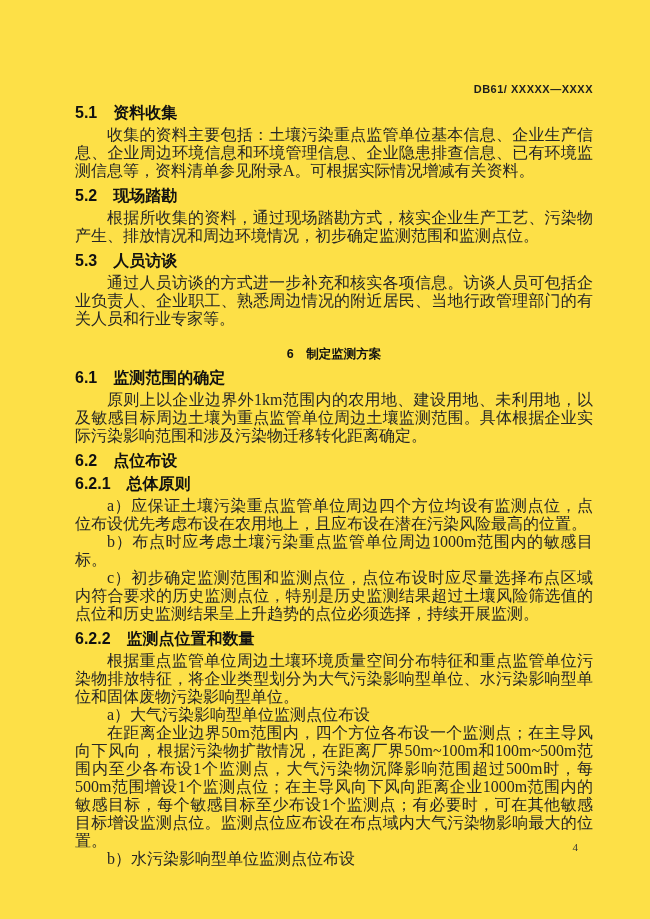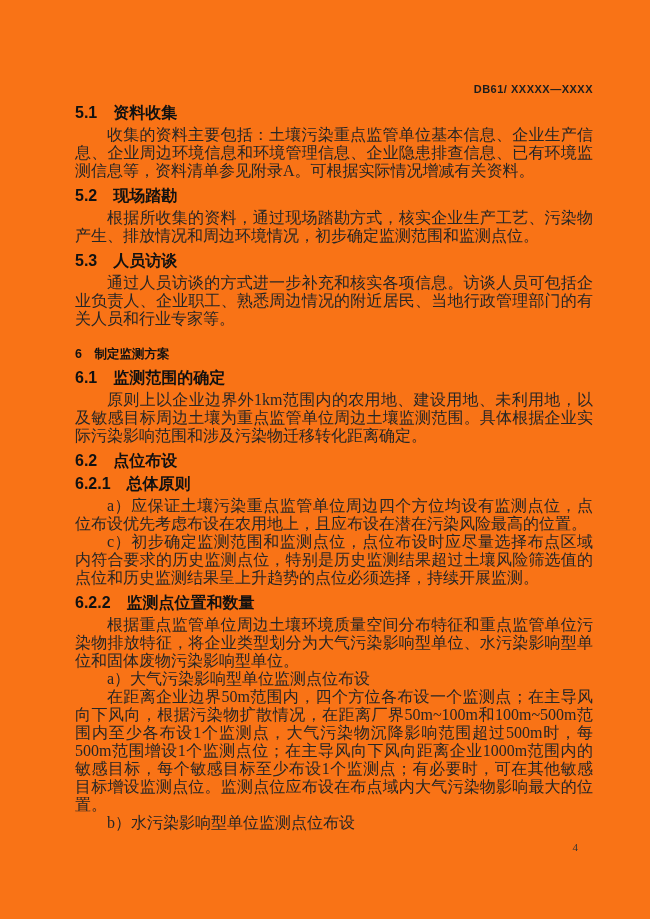--- a/index.html
+++ b/index.html
@@ -1,20 +1,20 @@
 <!DOCTYPE html>
 <html><head>
 <meta charset="utf-8">
 <style>
   html, body { margin: 0; padding: 0; background: #ffffff; }
   .page {
     position: relative;
     width: 650px;
     height: 919px;
-    background: #f97316;
+    background: #fde047;
     box-sizing: border-box;
     padding: 83px 57px 0 75px;
     font-family: "Liberation Serif", "DejaVu Serif", serif;
     color: #222222;
     overflow: hidden;
   }
   .doc-header {
     text-align: right;
     font-family: "Liberation Sans", "DejaVu Sans", sans-serif;
     font-weight: 700;
@@ -24,20 +24,21 @@
     height: 14px;
     margin: 0;
   }
   .h1 {
     font-family: "Liberation Sans", "DejaVu Sans", sans-serif;
     font-weight: 700;
     font-size: 12.5px;
     line-height: 16px;
     color: #111111;
     margin: 18px 0 8px 0;
+    text-align: center;
   }
   .h2 {
     font-family: "Liberation Sans", "DejaVu Sans", sans-serif;
     font-weight: 700;
     font-size: 16px;
     line-height: 15px;
     color: #111111;
     margin: 8px 0 6px 0;
   }
   p.para {
@@ -75,20 +76,21 @@
 
   <div class="h1">6　制定监测方案</div>
 
   <div class="h2">6.1　监测范围的确定</div>
   <p class="para">原则上以企业边界外1km范围内的农用地、建设用地、未利用地，以及敏感目标周边土壤为重点监管单位周边土壤监测范围。具体根据企业实际污染影响范围和涉及污染物迁移转化距离确定。</p>
 
   <div class="h2">6.2　点位布设</div>
 
   <div class="h2">6.2.1　总体原则</div>
   <p class="para">a）应保证土壤污染重点监管单位周边四个方位均设有监测点位，点位布设优先考虑布设在农用地上，且应布设在潜在污染风险最高的位置。</p>
+  <p class="para">b）布点时应考虑土壤污染重点监管单位周边1000m范围内的敏感目标。</p>
   <p class="para">c）初步确定监测范围和监测点位，点位布设时应尽量选择布点区域内符合要求的历史监测点位，特别是历史监测结果超过土壤风险筛选值的点位和历史监测结果呈上升趋势的点位必须选择，持续开展监测。</p>
 
   <div class="h2">6.2.2　监测点位置和数量</div>
   <p class="para">根据重点监管单位周边土壤环境质量空间分布特征和重点监管单位污染物排放特征，将企业类型划分为大气污染影响型单位、水污染影响型单位和固体废物污染影响型单位。</p>
   <p class="para">a）大气污染影响型单位监测点位布设</p>
   <p class="para">在距离企业边界50m范围内，四个方位各布设一个监测点；在主导风向下风向，根据污染物扩散情况，在距离厂界50m~100m和100m~500m范围内至少各布设1个监测点，大气污染物沉降影响范围超过500m时，每500m范围增设1个监测点位；在主导风向下风向距离企业1000m范围内的敏感目标，每个敏感目标至少布设1个监测点；有必要时，可在其他敏感目标增设监测点位。监测点位应布设在布点域内大气污染物影响最大的位置。</p>
   <p class="para">b）水污染影响型单位监测点位布设</p>
 
   <div class="page-number">4</div>
 

